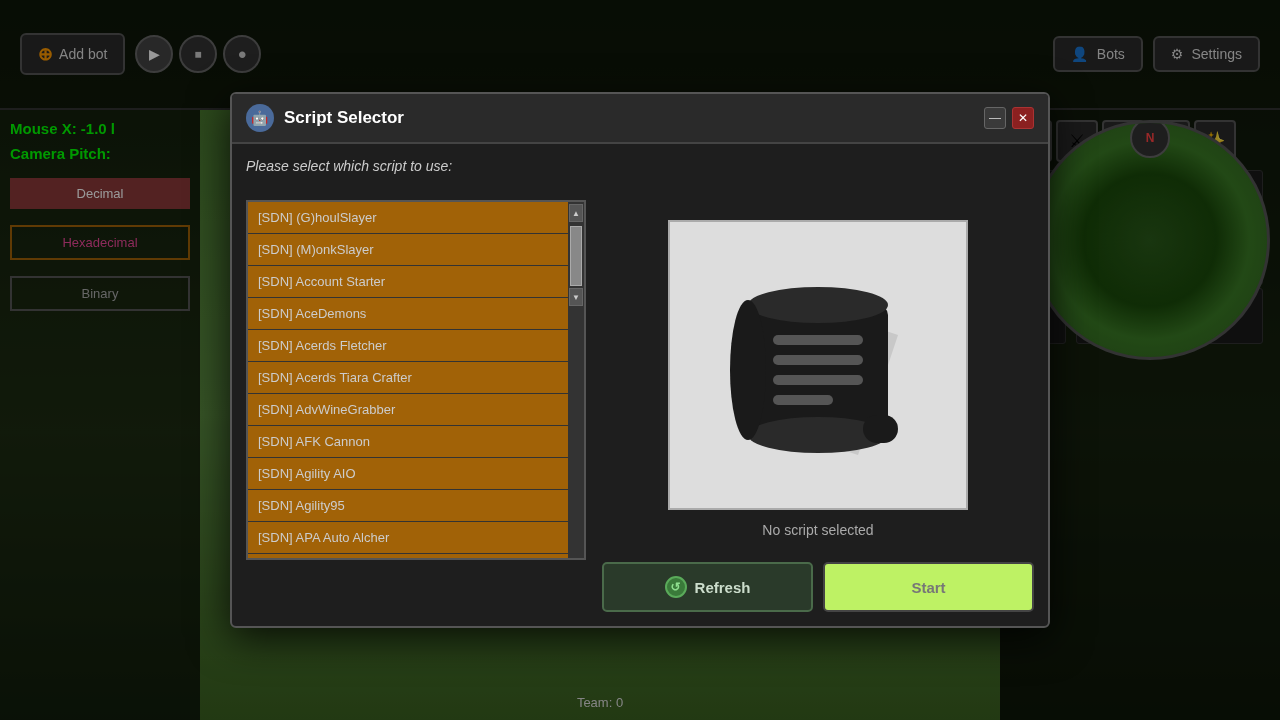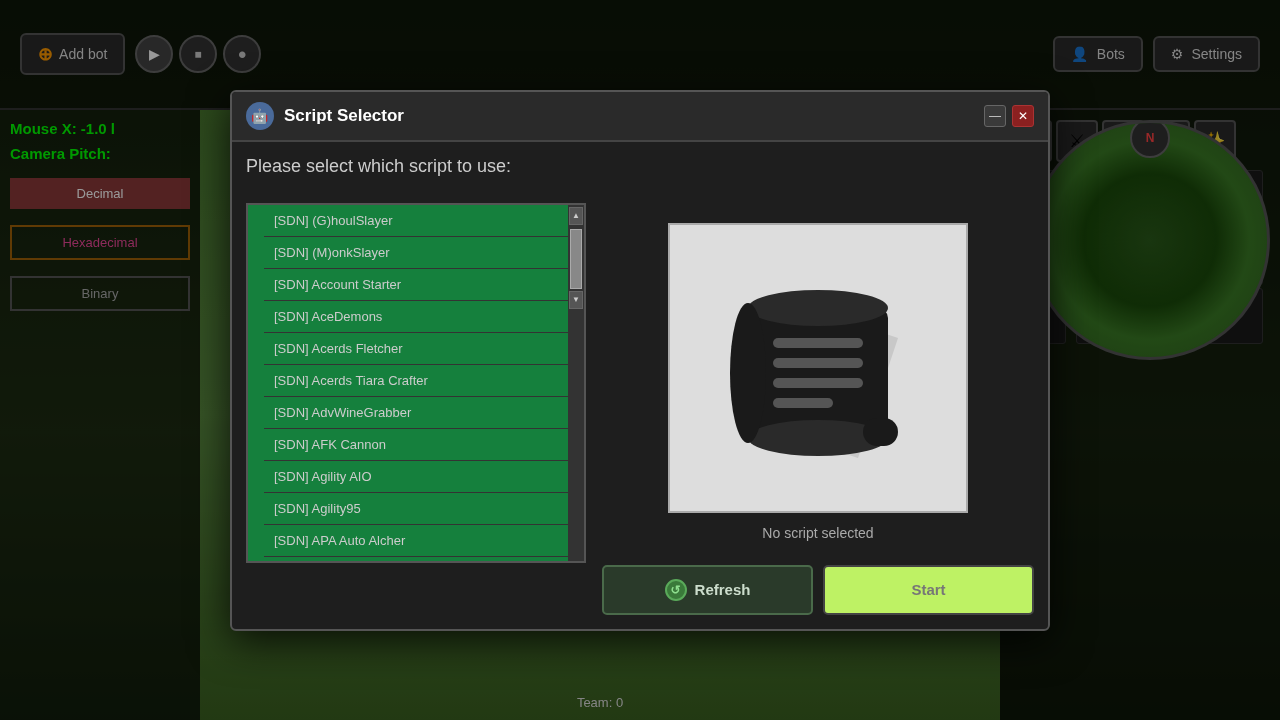--- a/index.html
+++ b/index.html
@@ -350,43 +350,43 @@
 
     .dialog-body {
       display: flex;
       flex-direction: column;
       flex: 1;
       padding: 14px;
     }
 
     .dialog-subtitle {
       color: #cccccc;
-      font-size: 18px;
+      font-size: 14px;
       margin-bottom: 26px;
+      font-style: italic;
     }
 
     .dialog-content {
       display: flex;
       gap: 16px;
       flex: 1;
     }
 
     
     .script-list-container {
       width: 340px;
       position: relative;
     }
 
     .script-list {
       border: 2px solid #555;
-      background: #15803d;
+      background: #a16207;
       height: 360px;
       overflow: hidden;
       position: relative;
-      padding-left: 16px;
     }
 
     .script-item {
       padding: 8px 10px;
       color: #cccccc;
       font-size: 13px;
       cursor: pointer;
       border-bottom: 1px solid #333;
     }
 

